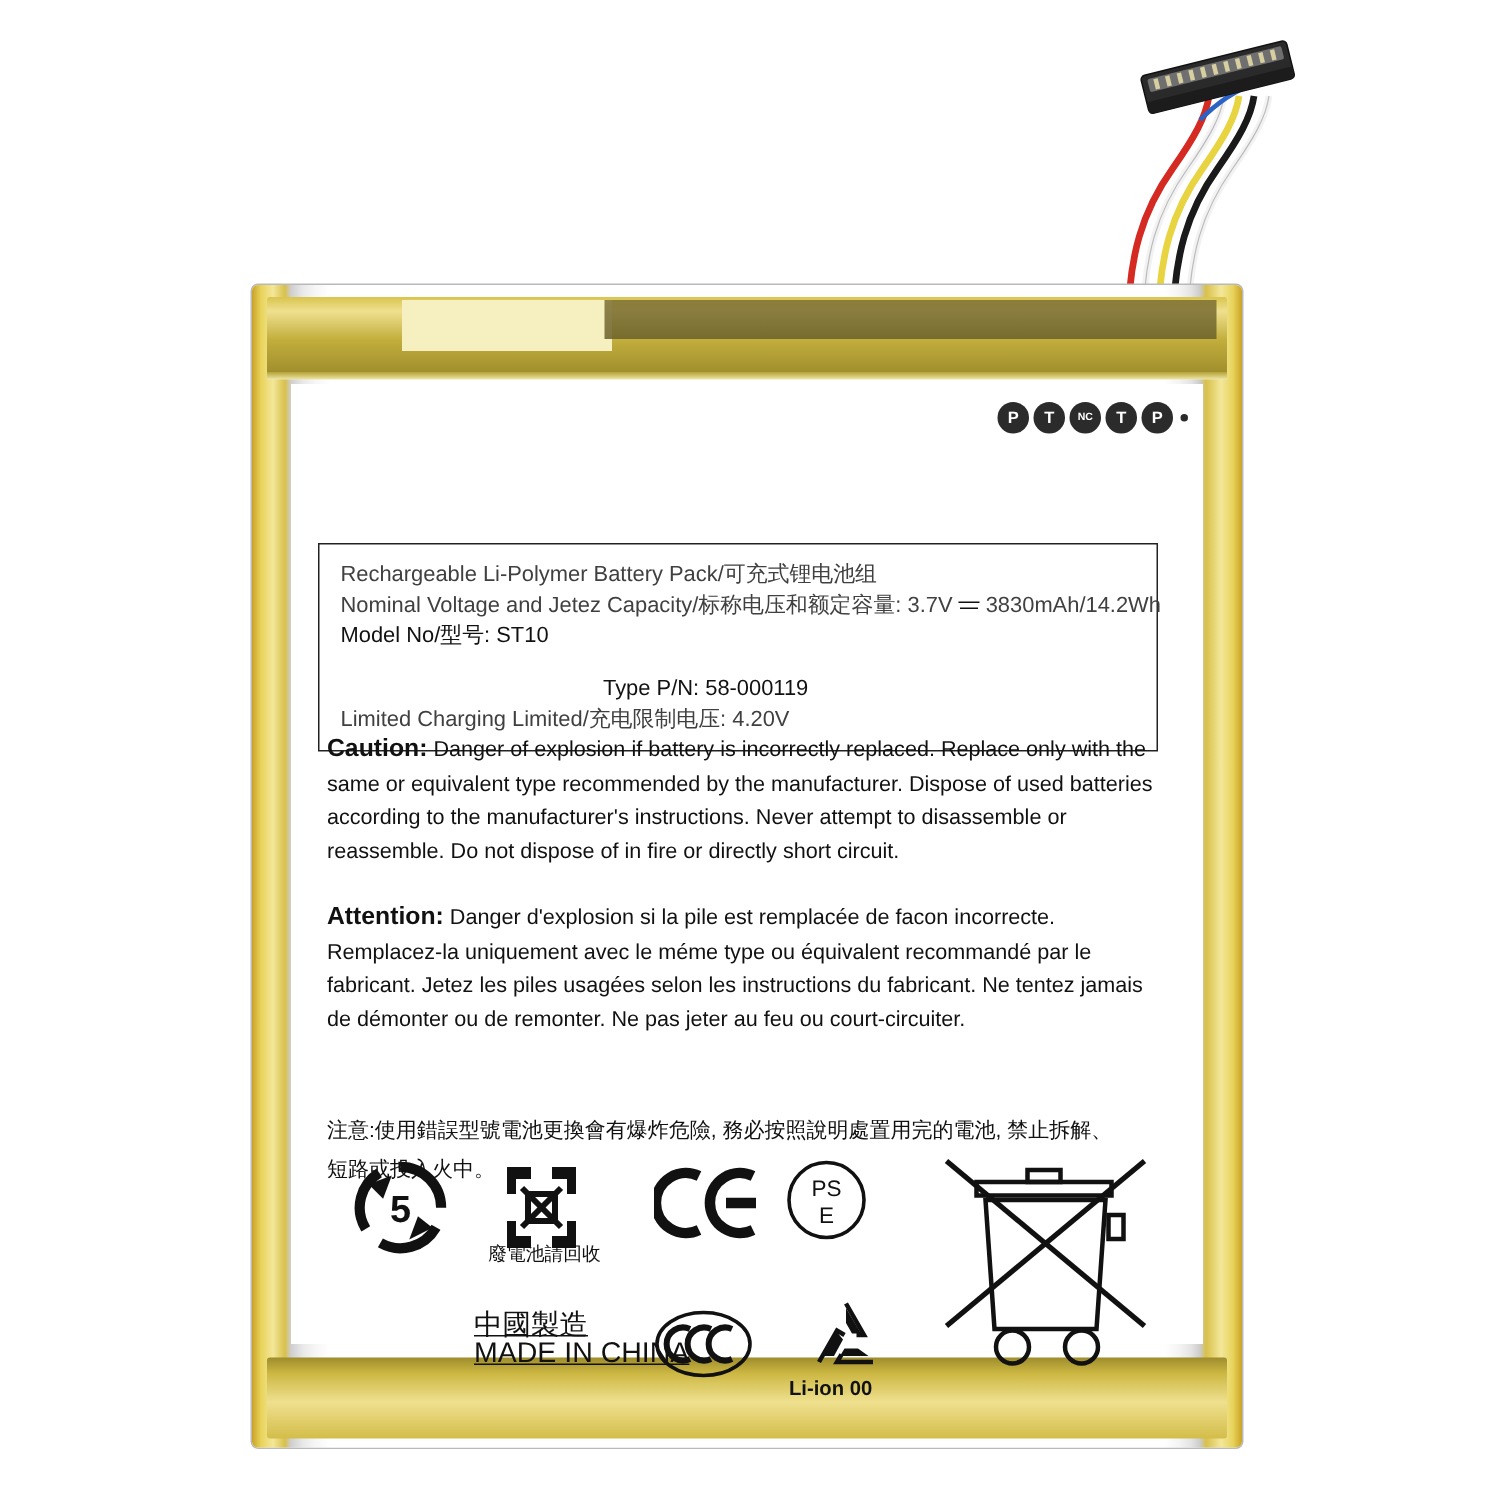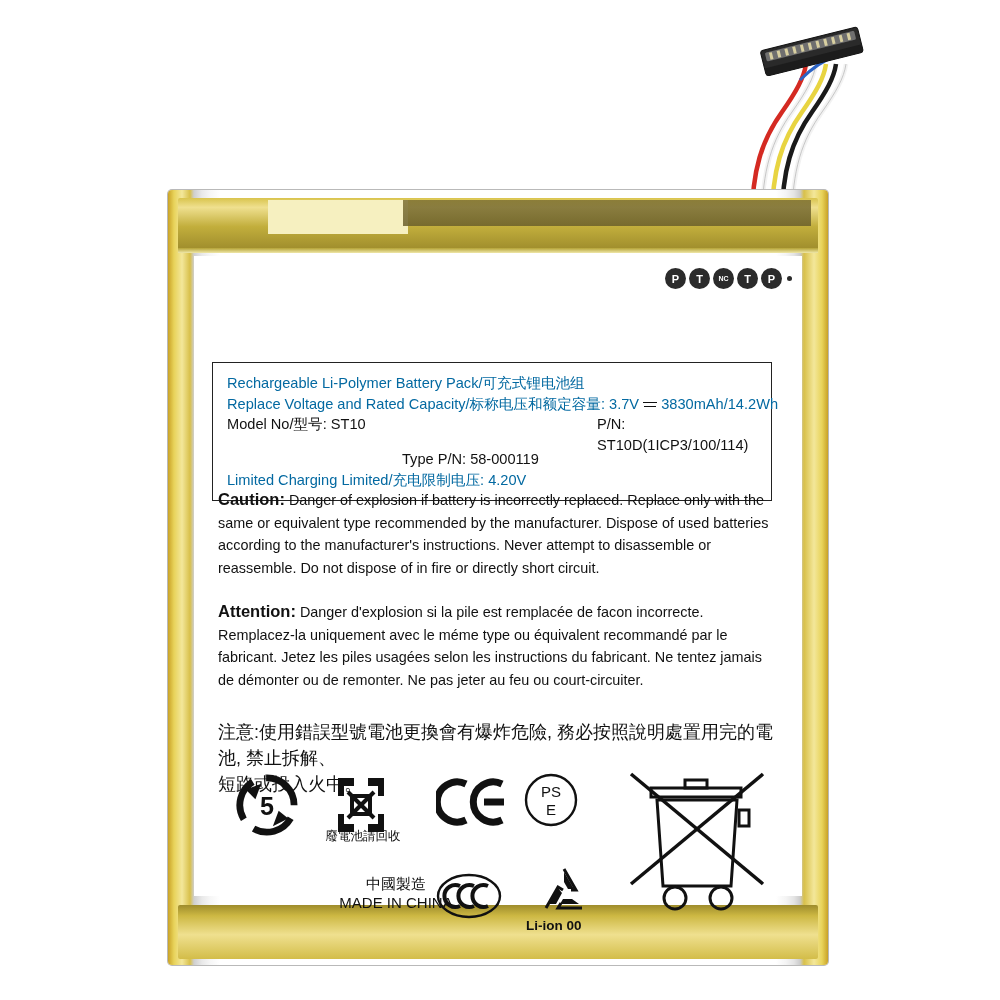--- a/index.html
+++ b/index.html
@@ -144,21 +144,21 @@
     width: 560px;
     border: 1px solid #222;
     padding: 10px 12px 10px 14px;
     box-sizing: border-box;
     background: #fff;
   }
   .spec-line {
     font-size: 14.6px;
     line-height: 20.5px;
     white-space: nowrap;
-    color: #0369a1;
+    color: #404040;
   }
   .spec-row {
     display: flex;
     font-size: 14.6px;
     line-height: 20.5px;
     color: #111;
   }
   .spec-row .c1 { width: 175px; }
   .spec-row .c2 { width: 195px; margin-top: 35px; }
   .spec-row .c3 { flex: 1; }
@@ -192,23 +192,23 @@
     width: 560px;
     font-size: 14.4px;
     line-height: 22.5px;
     color: #111;
   }
   #caution-block { top: 298px; }
   #attention-block { top: 410px; }
   #chinese-block {
     position: absolute;
     left: 50px;
-    top: 529px;
+    top: 550px;
     width: 570px;
-    font-size: 18px;
+    font-size: 14px;
     line-height: 26px;
     color: #111;
   }
   .warn-head {
     font-weight: bold;
     font-size: 16.5px;
   }
 
   
   #symbols {
@@ -231,24 +231,24 @@
     font-size: 12.5px;
     color: #111;
   }
   .ce-mark { left: 218px; top: 8px; }
   .pse-mark { left: 305px; top: 2px; }
   .made-in {
     position: absolute;
     left: 98px;
     top: 104px;
     width: 160px;
-    text-align: center;
-    font-size: 15px;
+    font-size: 19px;
     line-height: 19px;
     color: #111;
+    text-decoration: underline;
   }
   .ccc-mark { left: 218px; top: 100px; }
   .liion-mark { left: 320px; top: 96px; }
   .liion-cap {
     position: absolute;
     left: 308px;
     top: 148px;
     font-size: 13.5px;
     font-weight: bold;
     color: #111;
@@ -308,38 +308,34 @@
       <span class="term">T</span>
       <span class="term small">NC</span>
       <span class="term">T</span>
       <span class="term">P</span>
       <span class="term-dot"></span>
     </div>
 
     <div class="spec-box">
       <div class="spec-line">Rechargeable Li-Polymer Battery Pack/可充式锂电池组</div>
       <div class="spec-line">
-        <span>Replace Voltage and Rated Capacity/标称电压和额定容量:</span>
+        <span>Nominal Voltage and Jetez Capacity/标称电压和额定容量:</span>
         <span>3.7V</span>
         <span class="dc-sym"></span>
         <span>3830mAh/14.2Wh</span>
       </div>
       <div class="spec-row">
         <span class="c1">
           <span>Model No/型号:</span>
           <span>ST10</span>
         </span>
         <span class="c2">
           <span>Type P/N:</span>
           <span>58-000119</span>
         </span>
-        <span class="c3">
-          <span>P/N:</span>
-          <span>ST10D(1ICP3/100/114)</span>
-        </span>
       </div>
       <div class="spec-line">
         <span>Limited Charging Limited/充电限制电压:</span>
         <span>4.20V</span>
       </div>
     </div>
 
     <div class="warn-block" id="caution-block">
       <span class="warn-head">Caution</span><span class="warn-head">:</span>
       <span>Danger of explosion if battery is incorrectly replaced. Replace only with the same or equivalent type recommended by the manufacturer. Dispose of used batteries according to the manufacturer's instructions. Never attempt to disassemble or reassemble. Do not dispose of in fire or directly short circuit.</span>

